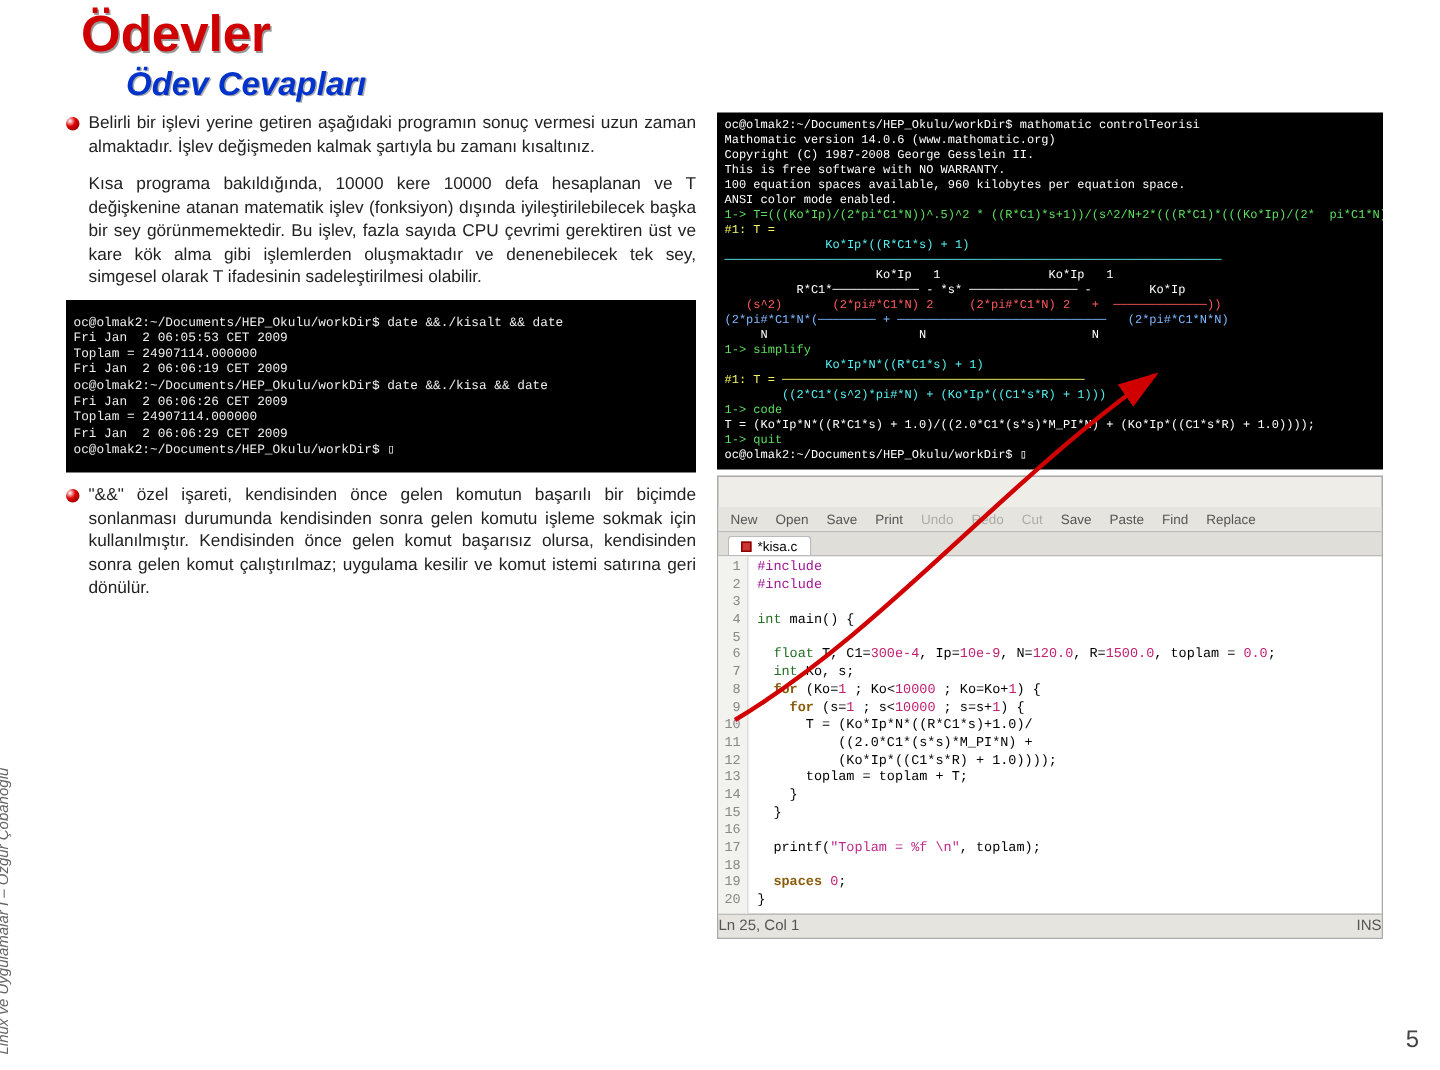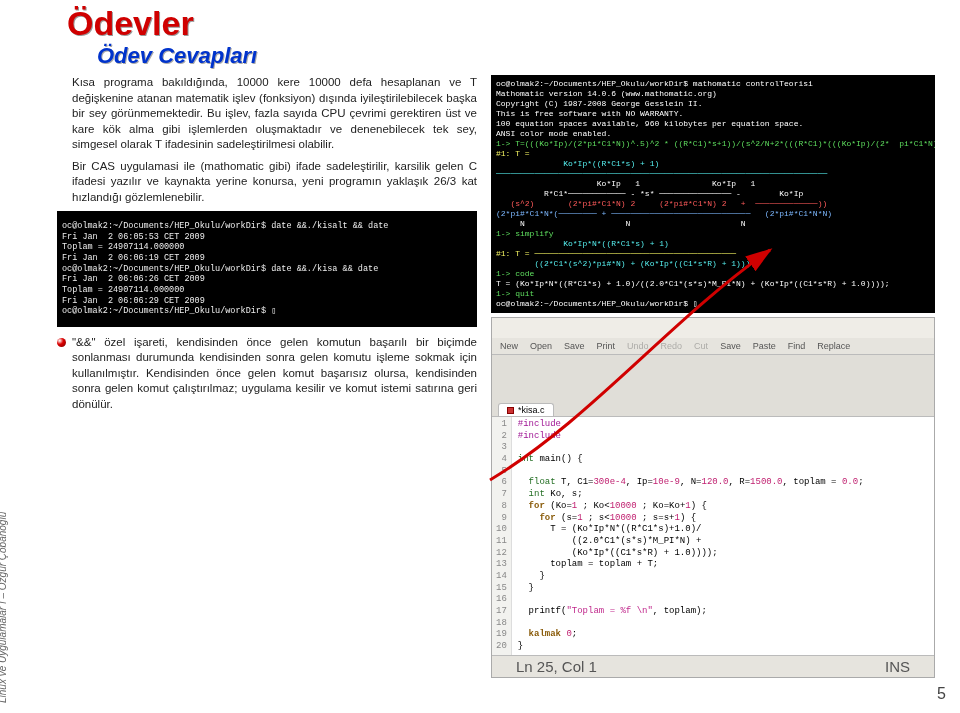--- a/index.html
+++ b/index.html
@@ -24,21 +24,21 @@
     bottom: 10px;
     transform-origin: left bottom;
     transform: rotate(-90deg);
     white-space: nowrap;
     font-size: 10px;
     color: #666;
   }
   .vside .vtxt .b2 { font-style: italic; }
   .page {
     position: absolute;
-    left: 57px;
+    left: 44px;
     top: 0;
     width: 900px;
     height: 713px;
   }
   .title {
     font-size: 34px;
     font-weight: bold;
     color: #d00000;
     text-shadow: 1px 1px 0 #999;
     margin: 4px 0 0 10px;
@@ -131,21 +131,20 @@
   .tab {
     background: #fff;
     border: 1px solid #bbb;
     border-bottom: none;
     padding: 1px 8px;
     font-size: 9px;
     border-radius: 3px 3px 0 0;
     display: flex;
     align-items: center;
     gap: 4px;
-    margin-top: 46px;
   }
   .tab .sq { width:7px;height:7px;background:#c33;display:inline-block;border:1px solid #800;}
   .code {
     background: #fff;
     font-family: "Courier New", monospace;
     font-size: 9px;
     display: flex;
   }
   .gut {
     background: #f2f2ef;
@@ -163,22 +162,22 @@
     flex: 1;
   }
   .src .pre { color: #a01795; }
   .src .kw { color: #8a5c0b; font-weight: bold; }
   .src .ty { color: #236e23; }
   .src .nu { color: #c02070; }
   .src .st { color: #c0298c; }
   .status {
     display: flex;
     justify-content: space-between;
-    font-size: 15px;
-    padding: 2px 24px;
+    font-size: 10px;
+    padding: 2px 0;
     background: #e6e4de;
     color: #555;
     border-top: 1px solid #bbb;
   }
   .pageno {
     position: absolute;
     right: 14px;
     bottom: 10px;
     font-size: 16px;
     color: #444;
@@ -197,22 +196,25 @@
     <span class="b2">Linux ve Uygulamalar I – Özgür Çobanoğlu</span>
   </div>
 </div>
 
 <div class="page">
   <div class="title">Ödevler</div>
   <div class="subtitle">Ödev Cevapları</div>
 
   <div class="cols">
     <div class="left">
+      <div class="bullet">
+        <span class="bico"></span>
+        <div class="para">Belirli bir işlevi yerine getiren aşağıdaki programın sonuç vermesi uzun zaman almaktadır. İşlev değişmeden kalmak şartıyla bu zamanı kısaltınız.</div>
+      </div>
       <div class="para" style="margin-left:15px">Kısa programa bakıldığında, 10000 kere 10000 defa hesaplanan ve T değişkenine atanan matematik işlev (fonksiyon) dışında iyileştirilebilecek başka bir sey görünmemektedir. Bu işlev, fazla sayıda CPU çevrimi gerektiren üst ve kare kök alma gibi işlemlerden oluşmaktadır ve denenebilecek tek sey, simgesel olarak T ifadesinin sadeleştirilmesi olabilir.</div>
-      <div class="para" style="margin-left:15px">Bir CAS uygulamasi ile (mathomatic gibi) ifade sadeleştirilir, karsilik gelen C ifadesi yazılır ve kaynakta yerine konursa, yeni programın yaklaşık 26/3 kat hızlandığı gözlemlenebilir.</div>
 
       <div class="term1">oc@olmak2:~/Documents/HEP_Okulu/workDir$ date &amp;&amp;./kisalt &amp;&amp; date
 Fri Jan  2 06:05:53 CET 2009
 Toplam = 24907114.000000
 Fri Jan  2 06:06:19 CET 2009
 oc@olmak2:~/Documents/HEP_Okulu/workDir$ date &amp;&amp;./kisa &amp;&amp; date
 Fri Jan  2 06:06:26 CET 2009
 Toplam = 24907114.000000
 Fri Jan  2 06:06:29 CET 2009
 oc@olmak2:~/Documents/HEP_Okulu/workDir$ ▯</div>
@@ -278,21 +280,21 @@
 <span class="kw">    for</span> (s=<span class="nu">1</span> ; s&lt;<span class="nu">10000</span> ; s=s+<span class="nu">1</span>) {
       T = (Ko*Ip*N*((R*C1*s)+1.0)/
           ((2.0*C1*(s*s)*M_PI*N) +
           (Ko*Ip*((C1*s*R) + 1.0))));
       toplam = toplam + T;
     }
   }
 
   printf(<span class="st">"Toplam = %f \n"</span>, toplam);
 
-<span class="kw">  kalmak </span><span class="nu">0</span>;
+<span class="kw">  spaces </span><span class="nu">0</span>;
 }</div>
         </div>
         <div class="status">
           <span>Ln 25, Col 1</span>
           <span>INS</span>
         </div>
       </div>
     </div>
   </div>
 </div>

